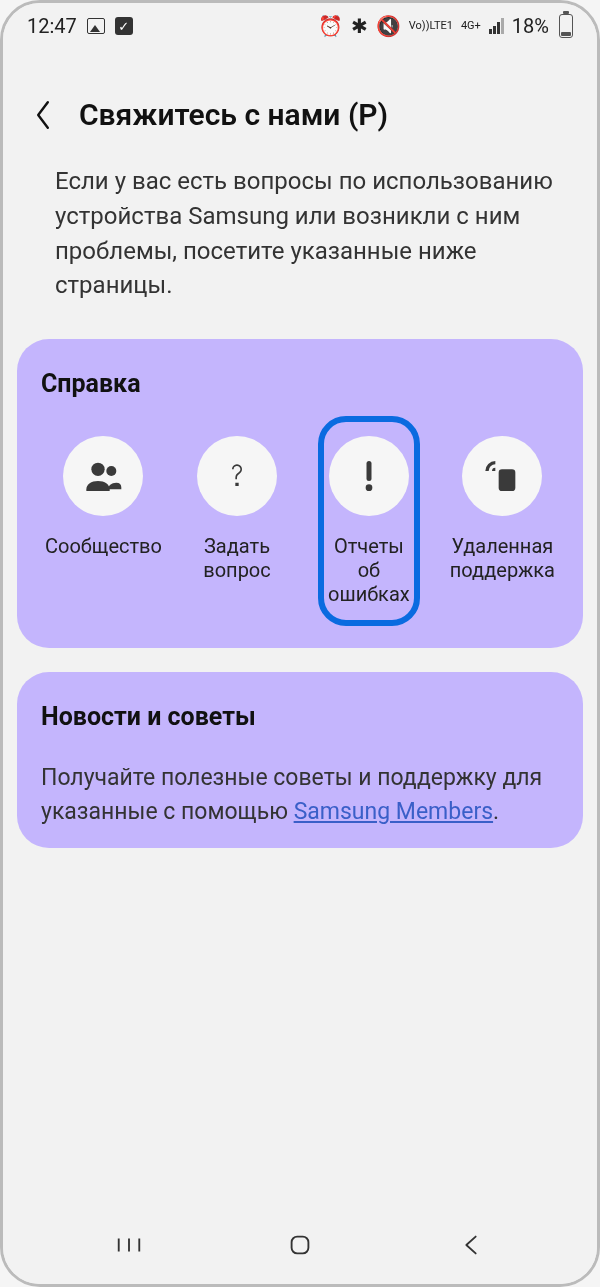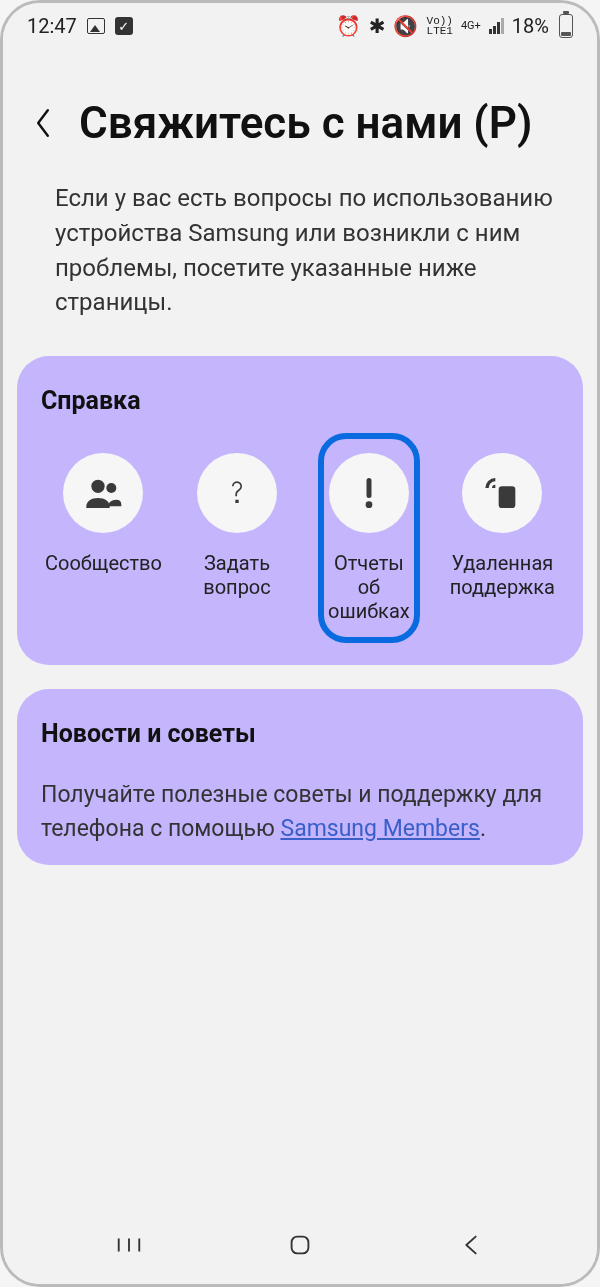--- a/index.html
+++ b/index.html
@@ -26,21 +26,21 @@
     align-items: center;
     justify-content: space-between;
     padding: 0 24px;
     font-size: 20px;
     color: #222;
     background: #f2f2f2;
   }
   .status-left { display: flex; align-items: center; gap: 10px; }
   .status-right { display: flex; align-items: center; gap: 8px; }
   .status-right .small { font-size: 11px; line-height: 10px; }
-  .stacked { display: flex; flex-direction: column; align-items: center; justify-content: center; font-family: Liberation Mono, monospace; }
+  .stacked { display: flex; flex-direction: row; align-items: center; justify-content: center; }
   .battery {
     width: 14px; height: 24px; border: 1.5px solid #555; border-radius: 3px;
     position: relative; display: inline-block; margin-left: 2px;
   }
   .battery::before {
     content: ""; position: absolute; top: -4px; left: 3px; width: 6px; height: 3px;
     background: #555; border-radius: 1px;
   }
   .battery::after {
     content: ""; position: absolute; bottom: 1px; left: 1px; right: 1px; height: 18%;
@@ -50,21 +50,21 @@
     display: flex;
     align-items: center;
     padding: 48px 24px 20px 24px;
     gap: 20px;
   }
   .back-arrow {
     width: 32px; height: 32px; display: flex; align-items: center; justify-content: center;
     cursor: pointer;
   }
   .back-arrow svg { width: 20px; height: 32px; }
-  .header-title { font-size: 44px; font-weight: 600; color: #111; }
+  .header-title { font-size: 30px; font-weight: 600; color: #111; }
   .intro {
     padding: 12px 28px 36px 28px;
     font-size: 24px;
     line-height: 1.45;
     color: #333;
     margin-left: 24px;
   }
   .card {
     background: #c4b5fd;
     border-radius: 32px;
@@ -231,21 +231,21 @@
         </div>
         <div class="grid-label">Удаленная поддержка</div>
       </div>
 
     </div>
   </div>
 
   <div class="card" style="padding-bottom:20px;">
     <div class="section-title">Новости и советы</div>
     <div class="news-text">
-      <span>Получайте полезные советы и поддержку для телефона с помощью </span><span class="news-link">Samsung Members</span><span>.</span>
+      <span>Получайте полезные советы и поддержку для указанные с помощью </span><span class="news-link">Samsung Members</span><span>.</span>
     </div>
   </div>
 
   <div class="navbar">
     <div class="nav-btn">
       <svg viewBox="0 0 30 30">
           <line x1="4" y1="8" x2="4" y2="22"></line>
           <line x1="15" y1="8" x2="15" y2="22"></line>
           <line x1="26" y1="8" x2="26" y2="22"></line>
         </svg>

